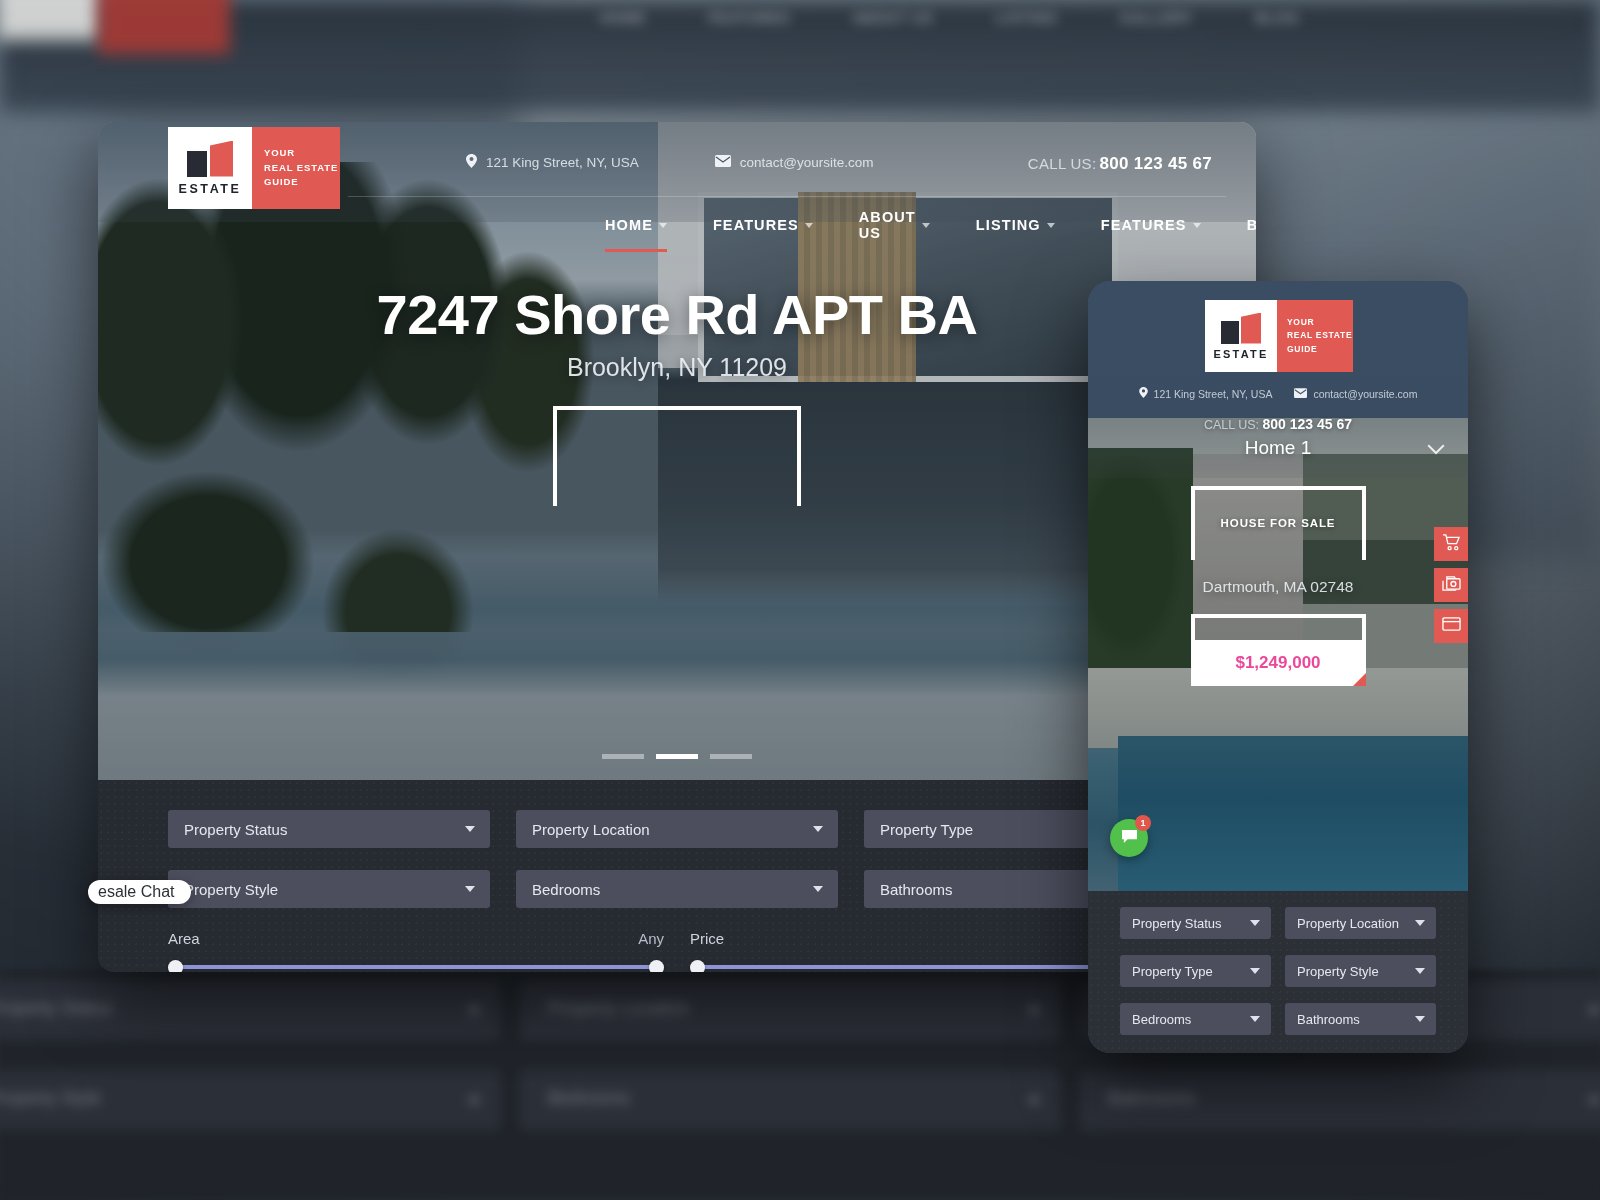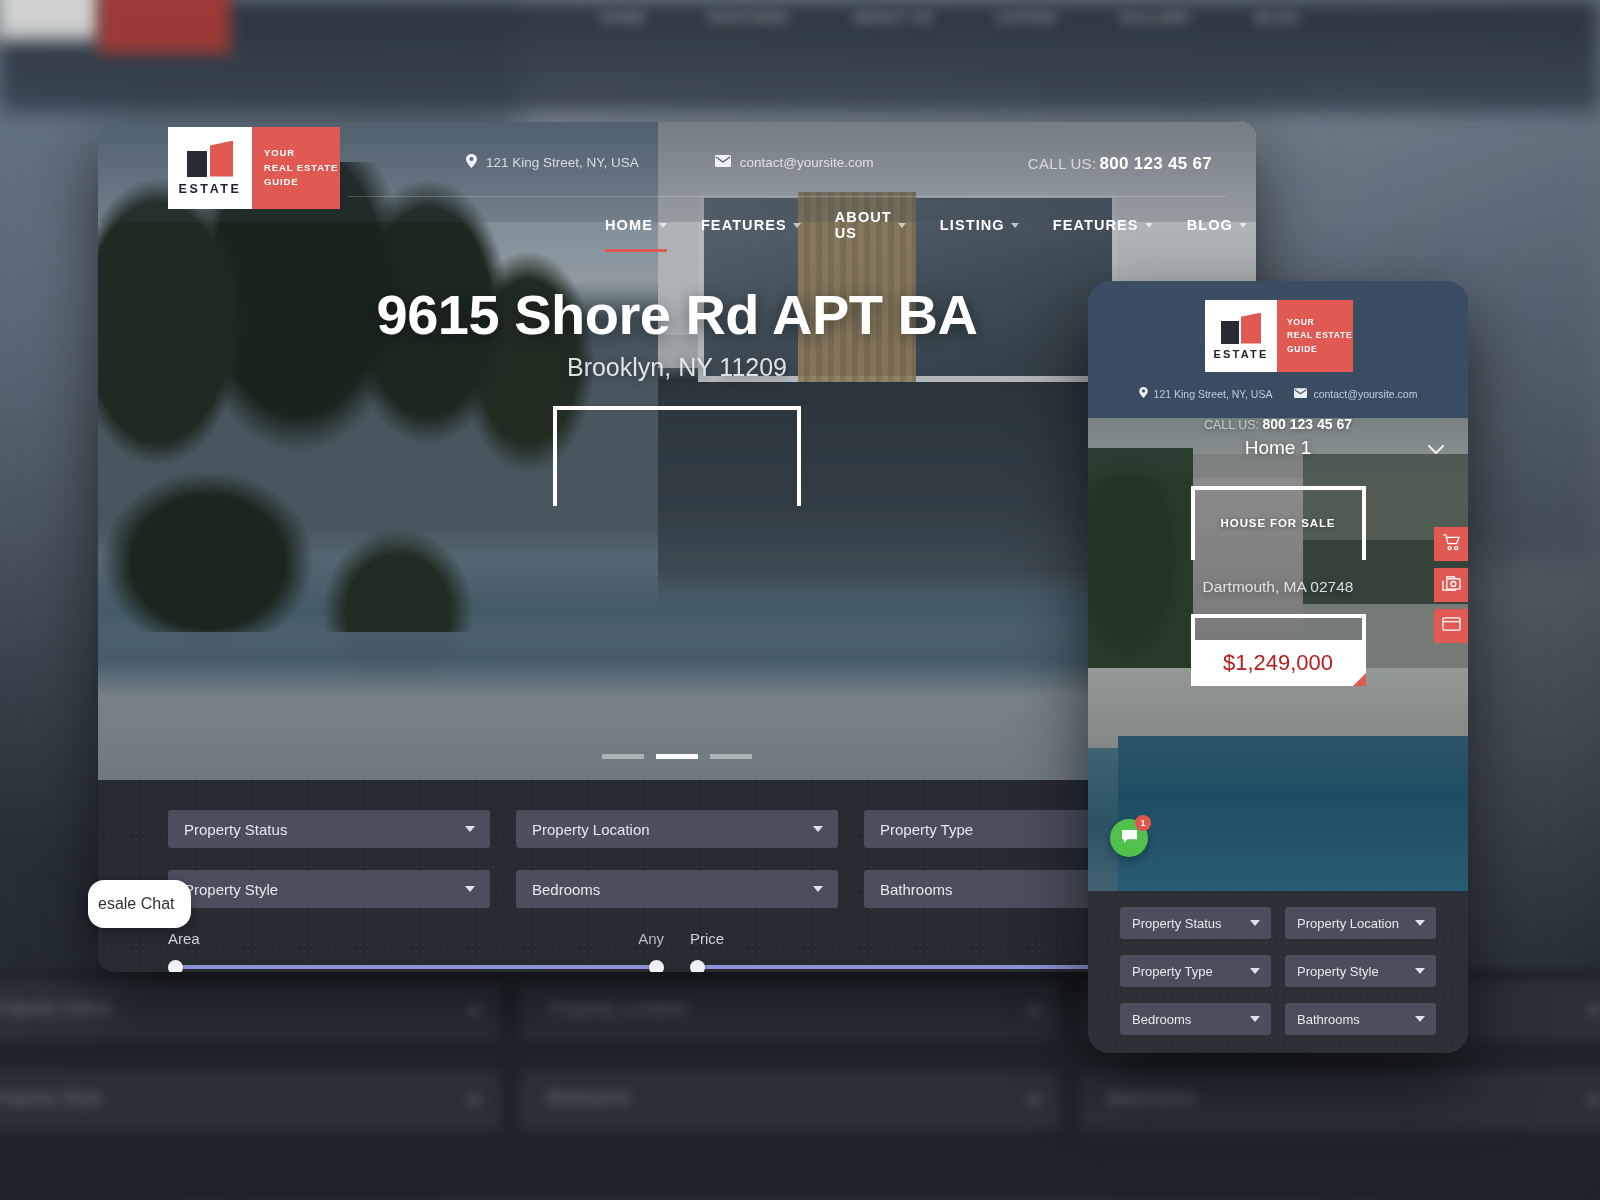--- a/index.html
+++ b/index.html
@@ -151,21 +151,21 @@
     position: absolute; right: 44px; top: 32px; z-index: 3;
     color: rgba(232,238,244,.8); font-size: 15px; letter-spacing: .3px;
   }
   #callus b { color: #fff; font-weight: bold; font-size: 17px; margin-left: 3px; }
   #hdr-rule {
     position: absolute; left: 250px; right: 30px; top: 74px; height: 1px;
     background: rgba(255,255,255,.2); z-index: 2;
   }
   #nav {
     position: absolute; left: 490px; top: 86px; z-index: 5;
-    display: flex; align-items: center; gap: 0;
+    display: flex; align-items: center; gap: 12px;
   }
   .nav-item {
     display: flex; align-items: center; gap: 6px;
     padding: 0 17px; color: #fff; font-size: 14.5px; font-weight: bold;
     letter-spacing: 1.1px; position: relative; height: 34px;
   }
   .nav-item.active::after {
     content: ""; position: absolute; left: 17px; right: 17px; bottom: -10px;
     height: 3px; background: #e05a53;
   }
@@ -256,21 +256,21 @@
   .strack .knob.l { left: 0; }
   .strack .knob.r { right: 0; }
   #search-btn {
     position: absolute; right: 70px; bottom: 38px;
     width: 96px; height: 62px; background: #8d93d6; border-radius: 3px;
   }
 
   
   #chat-tab {
     position: absolute; left: 88px; top: 880px; z-index: 40;
-    height: 48px; background: #fff; border-radius: 16px;
+    height: 24px; background: #fff; border-radius: 16px;
     display: flex; align-items: center; padding: 0 16px 0 10px;
     color: #2c3138; font-size: 16px;
     box-shadow: 0 3px 12px rgba(0,0,0,.3);
   }
 
   
   #tablet {
     position: absolute; left: 1088px; top: 281px; width: 380px; height: 772px;
     border-radius: 22px; overflow: hidden;
     background: #3c4d60;
@@ -372,21 +372,21 @@
     margin-top: 18px; color: rgba(234,238,242,.9); font-size: 15.5px;
     text-shadow: 0 2px 8px rgba(0,0,0,.4);
   }
   #t-pricebox { margin-top: 18px; position: relative; width: 175px; height: 72px; }
   #t-pricebox .cnr { position: absolute; background: #fff; }
   #t-pricecard {
     position: absolute; left: 0; bottom: 0; width: 175px; height: 46px;
     background: #fff; display: flex; align-items: center; justify-content: center;
     overflow: hidden;
   }
-  #t-pricecard span { color: #b91c1c; font-size: 22px; font-weight: normal; }
+  #t-pricecard span { color: #ec4899; font-size: 17px; font-weight: bold; }
   #t-pricecard .tri {
     position: absolute; right: 0; bottom: 0; width: 0; height: 0;
     border-left: 13px solid transparent; border-bottom: 13px solid #e05a53;
   }
   #t-form {
     position: absolute; left: 0; right: 0; top: 610px; bottom: 0;
     background: #2b2f36;
     background-image: radial-gradient(rgba(255,255,255,.04) 1px, transparent 1px);
     background-size: 7px 7px;
     padding: 16px 32px 0 32px;
@@ -563,21 +563,21 @@
         <span>BLOG</span>
         <span class="caret"></span>
       </div>
       <div class="nav-item">
         
       </div>
     </nav>
   </div>
 
   <div id="hero-content">
-    <div id="hero-title">9615 Shore Rd APT BA</div>
+    <div id="hero-title">7247 Shore Rd APT BA</div>
     <div id="hero-sub">Brooklyn, NY 11209</div>
 
     <div id="price-box">
       <div id="price-frame-cnr" style="left:0;top:0;width:4px;height:100px;background:#fff;position:absolute;"></div>
       <div style="position:absolute;right:0;top:0;width:4px;height:100px;background:#fff;"></div>
       <div style="position:absolute;left:0;top:0;width:248px;height:4px;background:#fff;"></div>
     </div>
   </div>
 
   <div id="dots">

